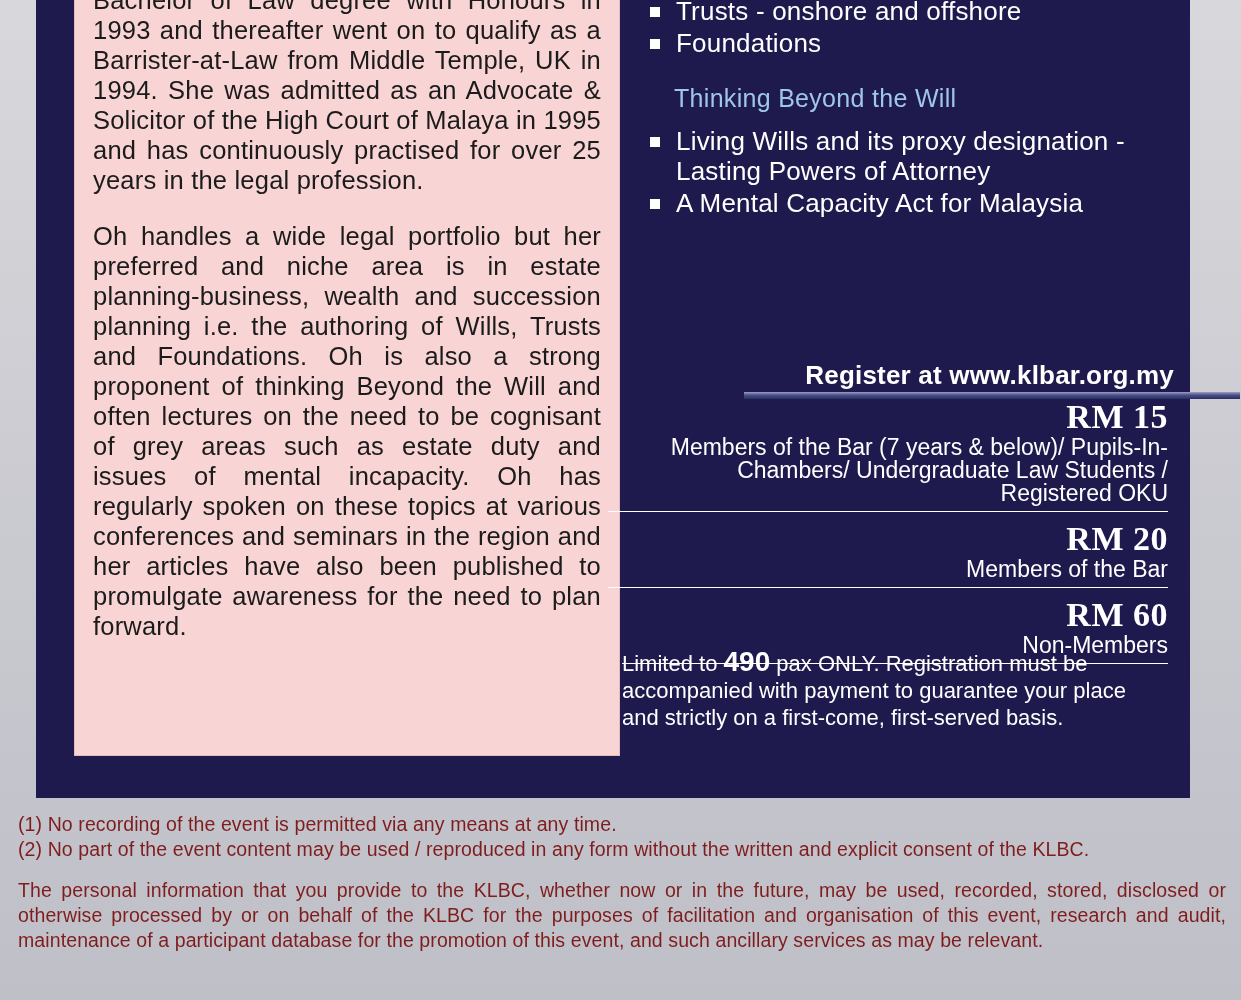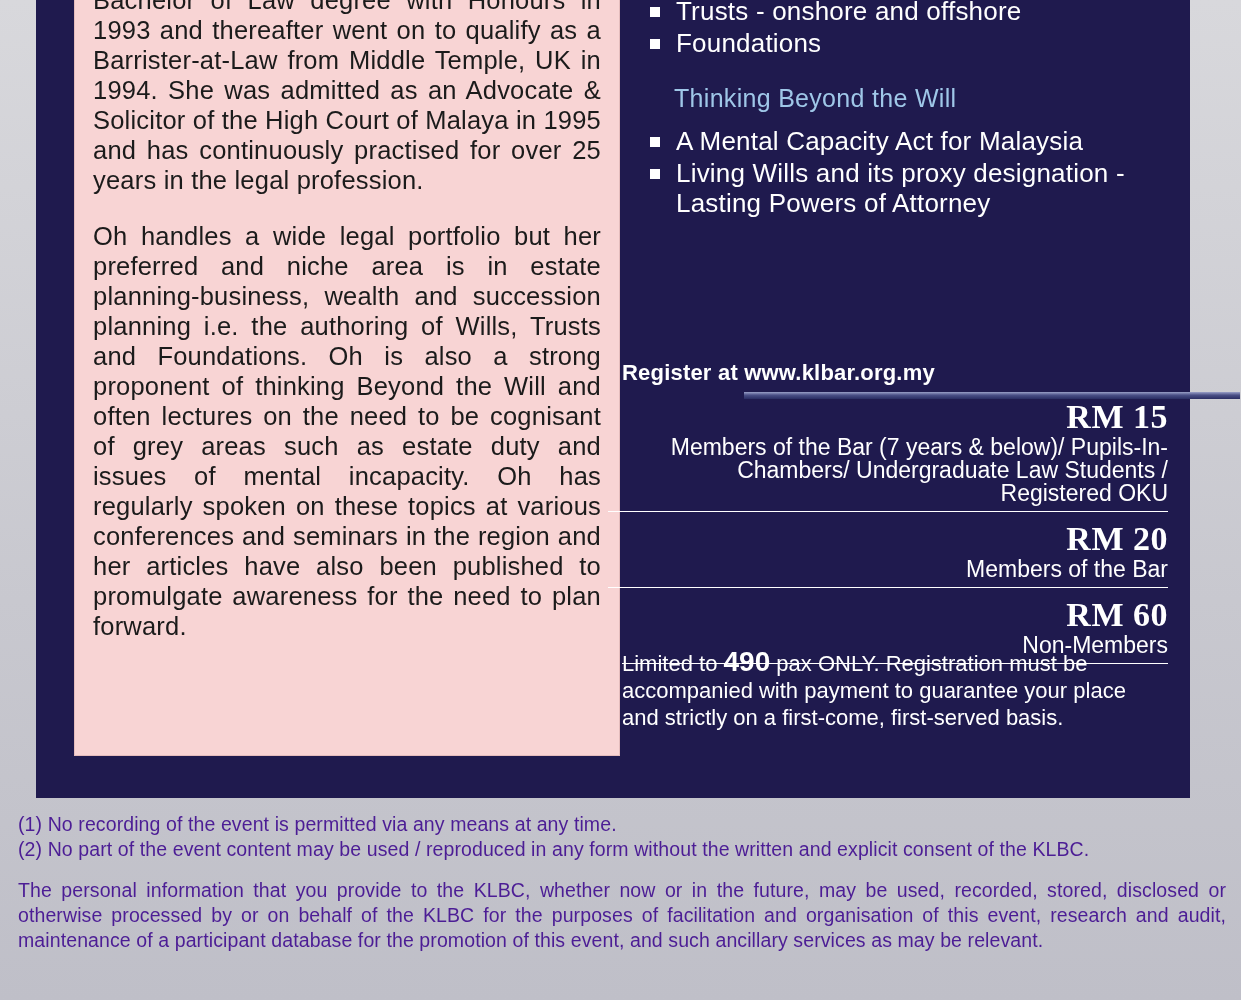--- a/index.html
+++ b/index.html
@@ -112,22 +112,22 @@
     top: 126px;
     width: 540px;
   }
 
   
   .register {
     position: absolute;
     left: 0;
     top: 360px;
     width: 552px;
-    text-align: left;
-    font-size: 22px;
+    text-align: right;
+    font-size: 26px;
     font-weight: bold;
     color: #ffffff;
     letter-spacing: 0.2px;
   }
   .reg-rule {
     position: absolute;
     left: 708px;
     top: 392px;
     width: 496px;
     height: 7px;
@@ -185,21 +185,21 @@
     font-size: 28px;
     font-weight: bold;
   }
 
   
   .footer {
     position: absolute;
     left: 18px;
     top: 812px;
     width: 1208px;
-    color: #4c1d95;
+    color: #7f1d1d;
     font-size: 19.5px;
     line-height: 25px;
     letter-spacing: 0.1px;
   }
   .footer p {
     margin: 0 0 0 0;
     text-align: justify;
   }
   .footer p.break { margin-bottom: 16px; }
 </style>
@@ -227,25 +227,25 @@
           <span class="sq"></span>
           <span>Foundations</span>
         </li>
       </ul>
 
       <div class="subhead">Thinking Beyond the Will</div>
 
       <ul class="bullets topics-second">
         <li>
           <span class="sq"></span>
+          <span>Living Wills and its proxy designation - Lasting Powers of Attorney</span>
+        </li>
+        <li>
+          <span class="sq"></span>
           <span>A Mental Capacity Act for Malaysia</span>
-        </li>
-        <li>
-          <span class="sq"></span>
-          <span>Living Wills and its proxy designation - Lasting Powers of Attorney</span>
         </li>
       </ul>
 
       <div class="register">Register at www.klbar.org.my</div>
 
       <div class="prices">
         <div class="price-row">
           <div class="price-amt">RM 15</div>
           <div class="price-desc">Members of the Bar (7 years &amp; below)/ Pupils-In-Chambers/ Undergraduate Law Students / Registered OKU</div>
           <div class="price-rule wide"></div>

